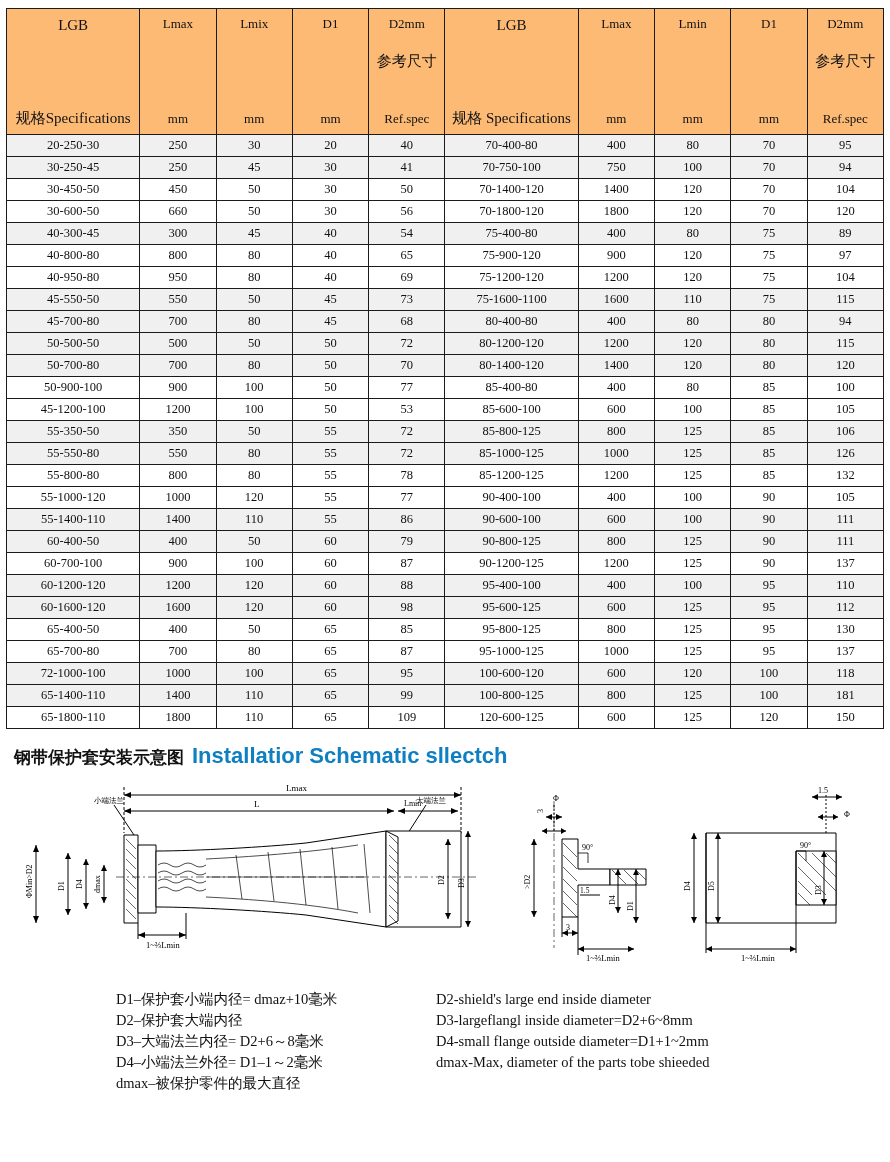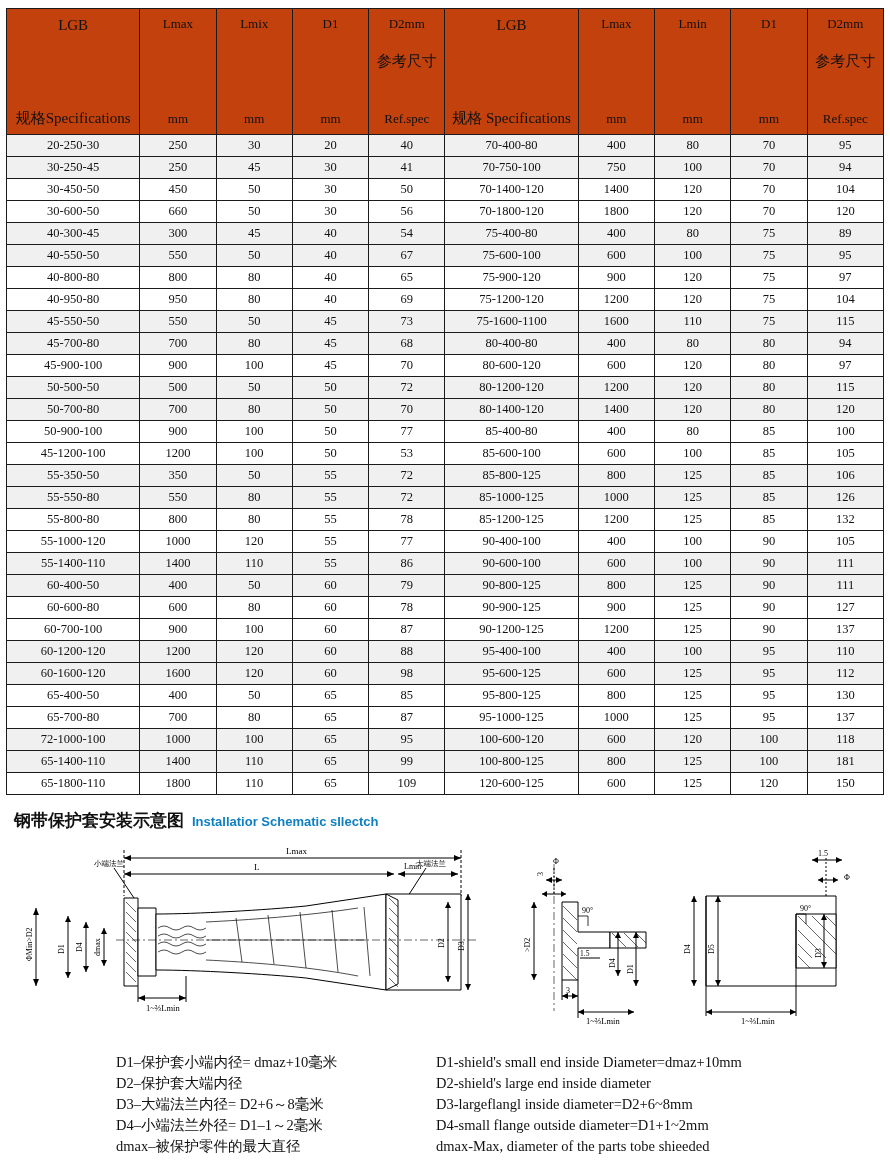--- a/index.html
+++ b/index.html
@@ -24,21 +24,21 @@
     table-layout: fixed;
     font-size: 12.5px;
   }
   table.spec td, table.spec th {
     border: 1px solid #1b1b1b;
     text-align: center;
     vertical-align: middle;
     padding: 0;
   }
   thead th {
-    background: #c2410c;
+    background: #fdba74;
     font-weight: normal;
     font-size: 13px;
     height: 24px;
     line-height: 1.35;
   }
   thead th.lgb {
     font-size: 15px;
   }
   thead th .sub {
     font-size: 15px;
@@ -73,21 +73,21 @@
   .sec-title {
     margin: 14px 0 4px 8px;
     font-size: 17px;
     font-weight: bold;
     color: #111;
   }
   .sec-title .en {
     color: #0e7fc1;
     font-family: "Liberation Sans", sans-serif;
     font-weight: bold;
-    font-size: 13px;
+    font-size: 22px;
     margin-left: 8px;
   }
 
   
   .diagrams {
     position: relative;
     width: 878px;
     height: 210px;
     margin: 2px 0 0 0;
   }
@@ -246,32 +246,20 @@
           <td>300</td>
           <td>45</td>
           <td>40</td>
           <td>54</td>
           <td>75-400-80</td>
           <td>400</td>
           <td>80</td>
           <td>75</td>
           <td>89</td>
         </tr>
-        <tr class="shade">
-          <td>40-550-50</td>
-          <td>550</td>
-          <td>50</td>
-          <td>40</td>
-          <td>67</td>
-          <td>75-600-100</td>
-          <td>600</td>
-          <td>100</td>
-          <td>75</td>
-          <td>95</td>
-        </tr>
         <tr class="plain">
           <td>40-800-80</td>
           <td>800</td>
           <td>80</td>
           <td>40</td>
           <td>65</td>
           <td>75-900-120</td>
           <td>900</td>
           <td>120</td>
           <td>75</td>
@@ -306,32 +294,20 @@
           <td>700</td>
           <td>80</td>
           <td>45</td>
           <td>68</td>
           <td>80-400-80</td>
           <td>400</td>
           <td>80</td>
           <td>80</td>
           <td>94</td>
         </tr>
-        <tr class="plain">
-          <td>45-900-100</td>
-          <td>900</td>
-          <td>100</td>
-          <td>45</td>
-          <td>70</td>
-          <td>80-600-120</td>
-          <td>600</td>
-          <td>120</td>
-          <td>80</td>
-          <td>97</td>
-        </tr>
         <tr class="shade">
           <td>50-500-50</td>
           <td>500</td>
           <td>50</td>
           <td>50</td>
           <td>72</td>
           <td>80-1200-120</td>
           <td>1200</td>
           <td>120</td>
           <td>80</td>
@@ -437,32 +413,20 @@
           <td>60-400-50</td>
           <td>400</td>
           <td>50</td>
           <td>60</td>
           <td>79</td>
           <td>90-800-125</td>
           <td>800</td>
           <td>125</td>
           <td>90</td>
           <td>111</td>
-        </tr>
-        <tr class="plain">
-          <td>60-600-80</td>
-          <td>600</td>
-          <td>80</td>
-          <td>60</td>
-          <td>78</td>
-          <td>90-900-125</td>
-          <td>900</td>
-          <td>125</td>
-          <td>90</td>
-          <td>127</td>
         </tr>
         <tr class="plain">
           <td>60-700-100</td>
           <td>900</td>
           <td>100</td>
           <td>60</td>
           <td>87</td>
           <td>90-1200-125</td>
           <td>1200</td>
           <td>125</td>
@@ -779,21 +743,20 @@
 
   <div class="legend">
     <div class="col cn" id="legend-cn">
         <div>D1–保护套小端内径= dmaz+10毫米</div>
         <div>D2–保护套大端内径</div>
         <div>D3–大端法兰内径= D2+6～8毫米</div>
         <div>D4–小端法兰外径= D1–1～2毫米</div>
         <div>dmax–被保护零件的最大直径</div>
       </div>
     <div class="col en" id="legend-en">
-        <div>D1-shield's small end inside Diameter=dmaz+10mm</div>
         <div>D2-shield's large end inside diameter</div>
         <div>D3-largeflangl inside diameter=D2+6~8mm</div>
         <div>D4-small flange outside diameter=D1+1~2mm</div>
         <div>dmax-Max, diameter of the parts tobe shieeded</div>
       </div>
   </div>
 
 </div>
 
 </body></html>

